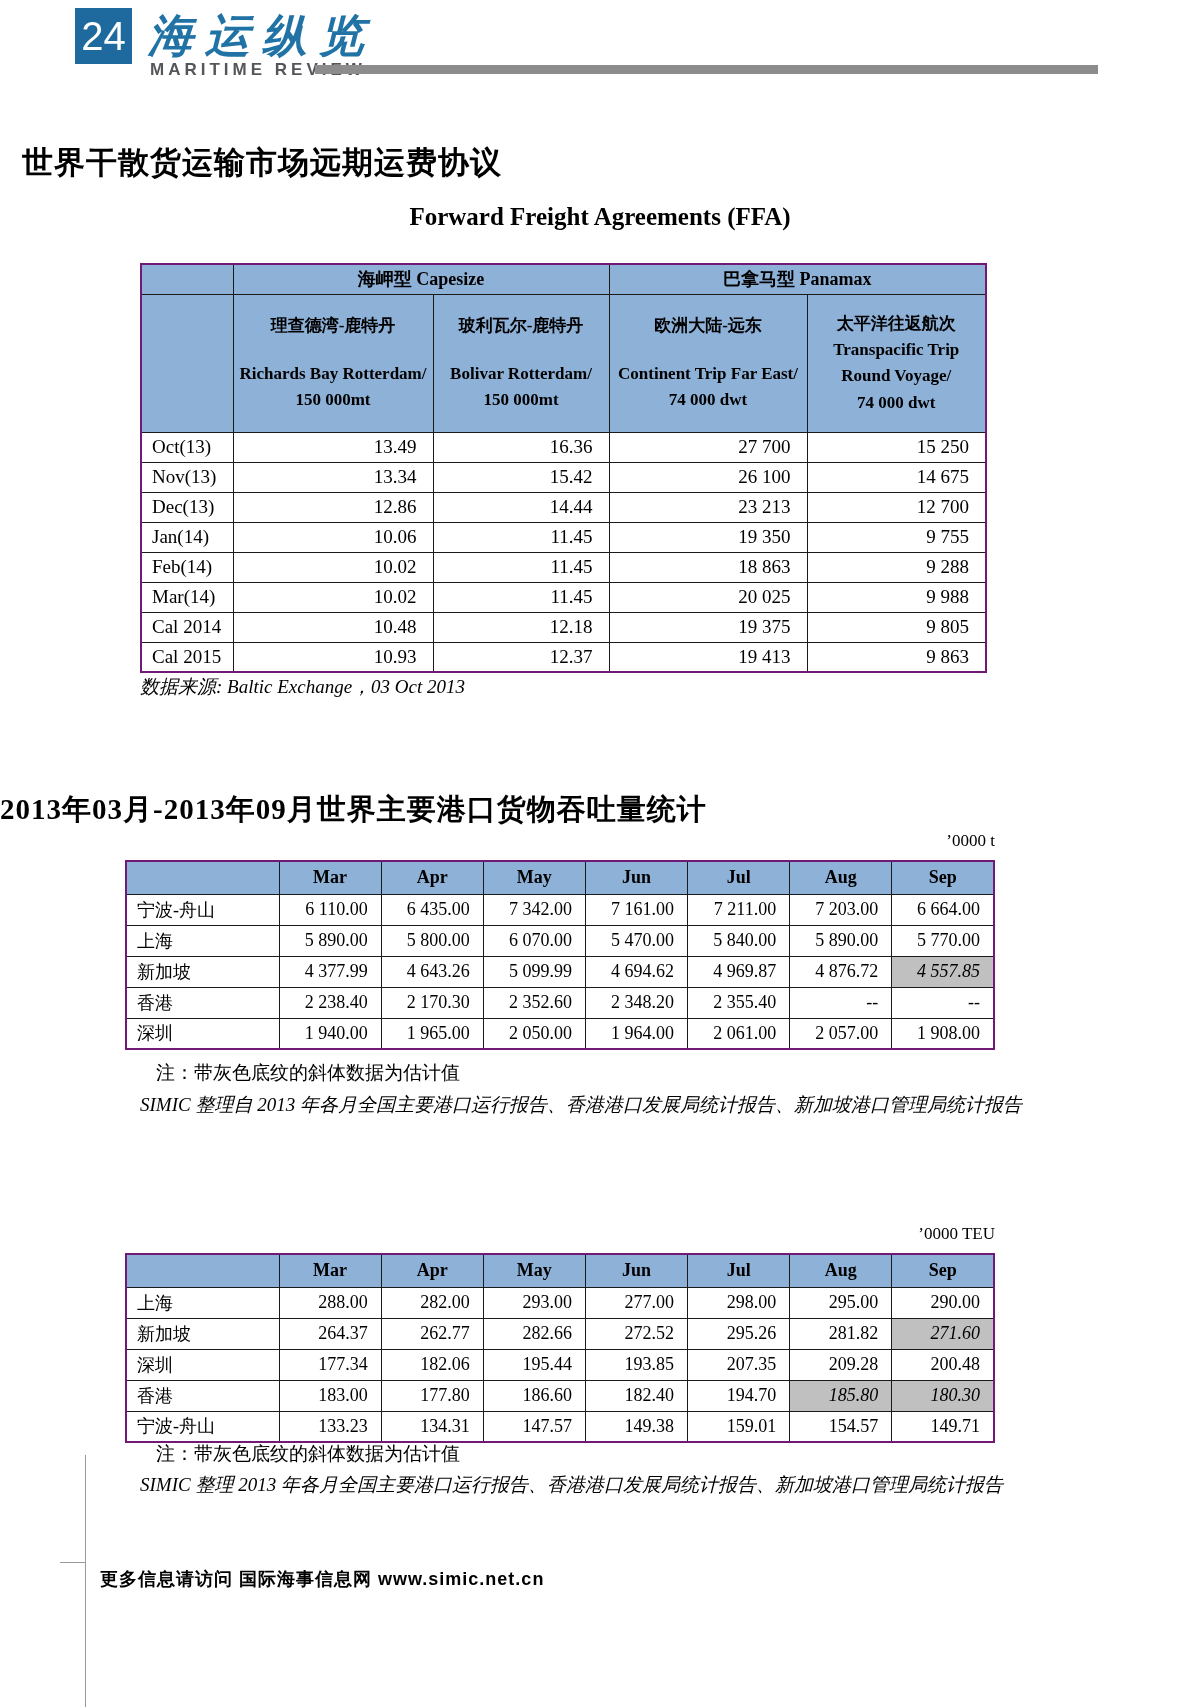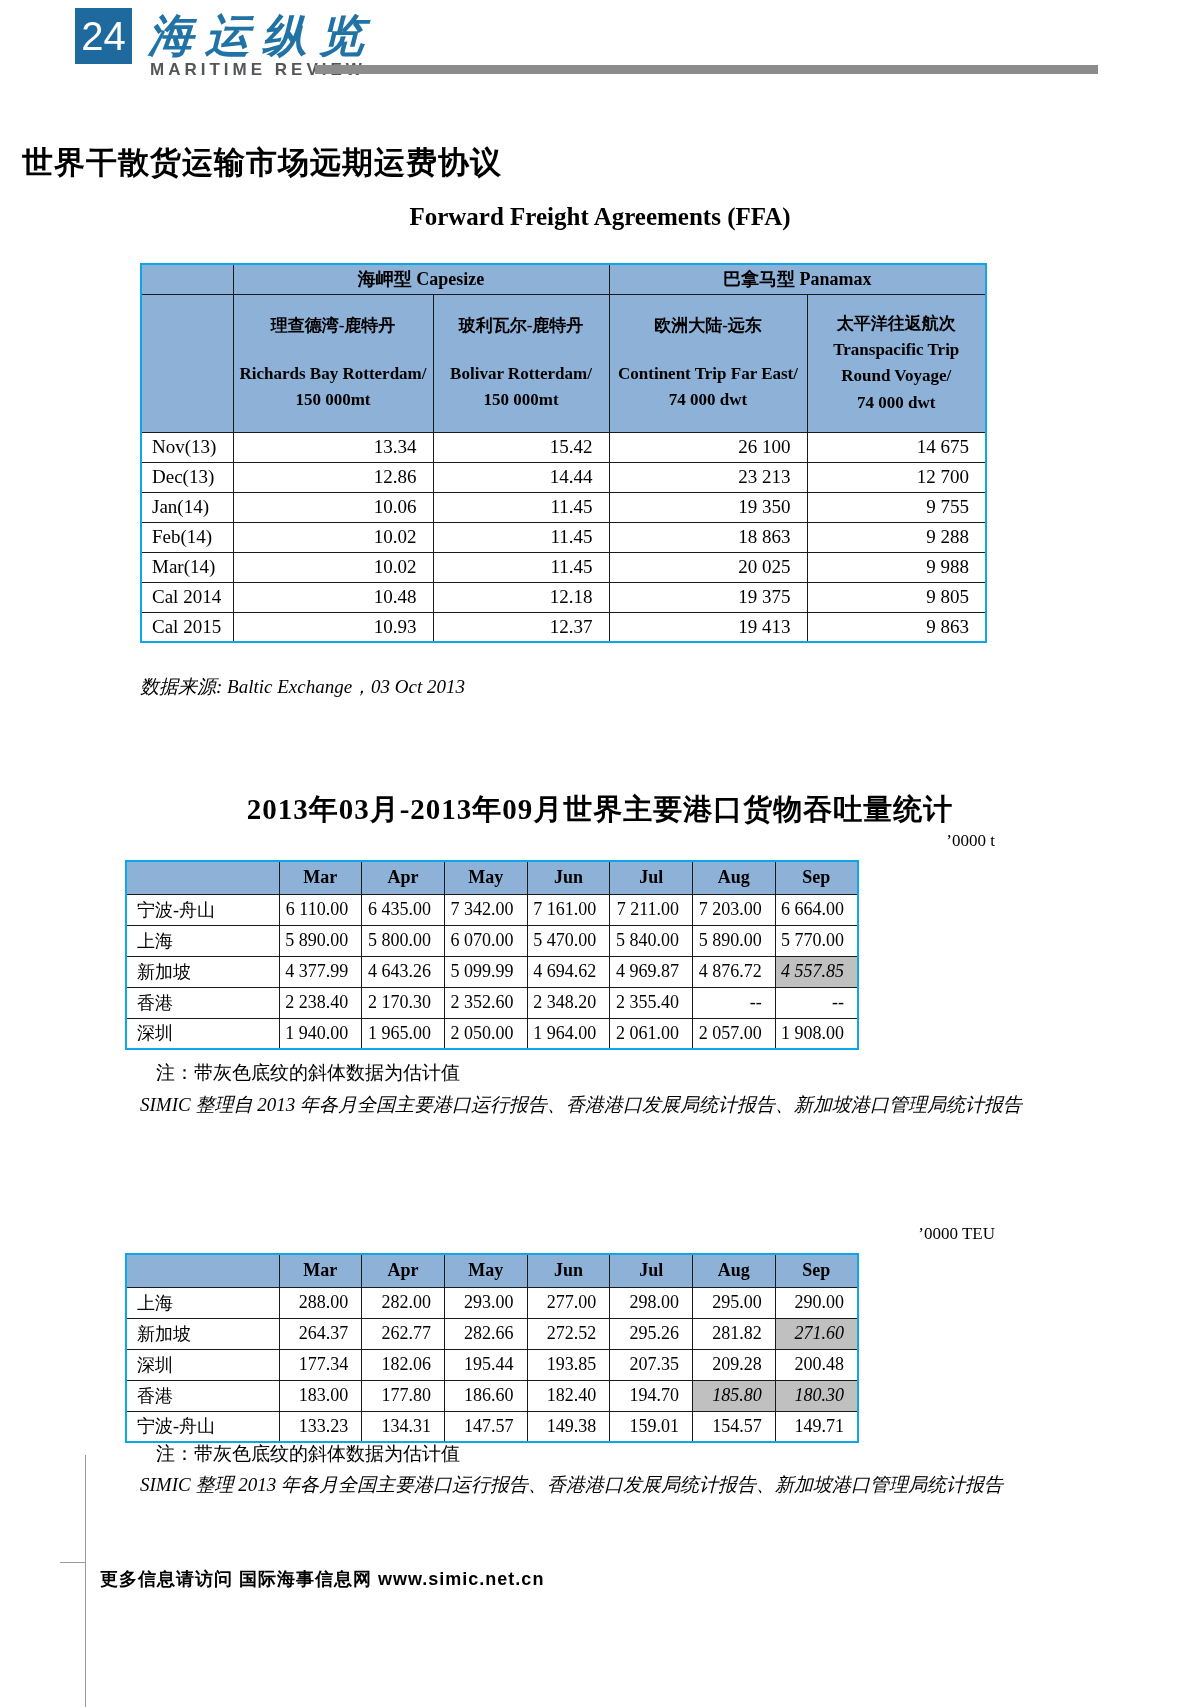--- a/index.html
+++ b/index.html
@@ -52,58 +52,58 @@
     text-align: left; font-size: 31px; font-weight: bold;
     letter-spacing: 1px;
     margin-left: 22px;
   }
   .ffa-subtitle {
     position: absolute; top: 203px; left: 0; width: 100%;
     text-align: center; font-size: 25px; font-weight: bold;
   }
   .section-title {
     position: absolute; left: 0; width: 100%;
-    text-align: center; font-size: 29px; font-weight: bold;
+    font-size: 29px; font-weight: bold;
     letter-spacing: 1px;
   }
   .title-cargo { top: 790px; }
   .title-container { top: 1174px; }
 
   .unit-label {
     position: absolute; right: 205px; text-align: right;
     font-size: 17px;
   }
   .unit-cargo { top: 831px; }
   .unit-container { top: 1224px; }
 
   
   table { border-collapse: collapse; table-layout: fixed; }
   th, td { border: 1px solid #1a1a1a; overflow: hidden; }
-  table { border: 2px solid #0ea5e9; }
+  table { border: 2px solid #701a75; }
   thead th { background: var(--header-blue, #8eb1d8); font-weight: bold; }
 
   
   .ffa-table { position: absolute; top: 263px; left: 140px; width: 845px; }
   .ffa-table thead .group-row th { height: 30px; font-size: 18px; }
   .ffa-table thead .cols-row th {
     height: 132px; font-size: 17px; vertical-align: middle; padding: 16px 2px;
   }
   .hdr-line { line-height: 1.55; }
   .hdr-line.gap-after { margin-bottom: 22px; }
   .ffa-table tbody td { height: 30px; font-size: 19px; background: #fff; }
   .label-cell { text-align: left; padding-left: 10px; }
   .num-cell { text-align: right; padding-right: 16px; }
 
   .source-note {
     position: absolute; left: 140px; top: 674px;
     font-style: italic; font-size: 19px;
   }
 
   
-  .monthly-table { position: absolute; left: 125px; width: 734px; }
+  .monthly-table { position: absolute; left: 125px; width: 870px; }
   .table-cargo { top: 860px; }
   .table-container { top: 1253px; }
   .monthly-table thead th { height: 33px; font-size: 18px; }
   .monthly-table tbody td { height: 31px; font-size: 18px; background: #fff; }
   .monthly-table .num-cell { padding-right: 13px; }
   .monthly-table td.estimated {
     background: var(--estimated-gray, #c0c0c0);
     font-style: italic;
   }
 
@@ -172,20 +172,27 @@
         <th>
           <div class="hdr-line">太平洋往返航次</div>
           <div class="hdr-line">Transpacific Trip</div>
           <div class="hdr-line">Round Voyage/</div>
           <div class="hdr-line">74 000 dwt</div>
         </th>
       </tr>
     </thead>
     <tbody id="ffa-body">
         <tr>
+          <td class="label-cell">Oct(13)</td>
+          <td class="num-cell">13.49</td>
+          <td class="num-cell">16.36</td>
+          <td class="num-cell">27 700</td>
+          <td class="num-cell">15 250</td>
+        </tr>
+        <tr>
           <td class="label-cell">Nov(13)</td>
           <td class="num-cell">13.34</td>
           <td class="num-cell">15.42</td>
           <td class="num-cell">26 100</td>
           <td class="num-cell">14 675</td>
         </tr>
         <tr>
           <td class="label-cell">Dec(13)</td>
           <td class="num-cell">12.86</td>
           <td class="num-cell">14.44</td>

